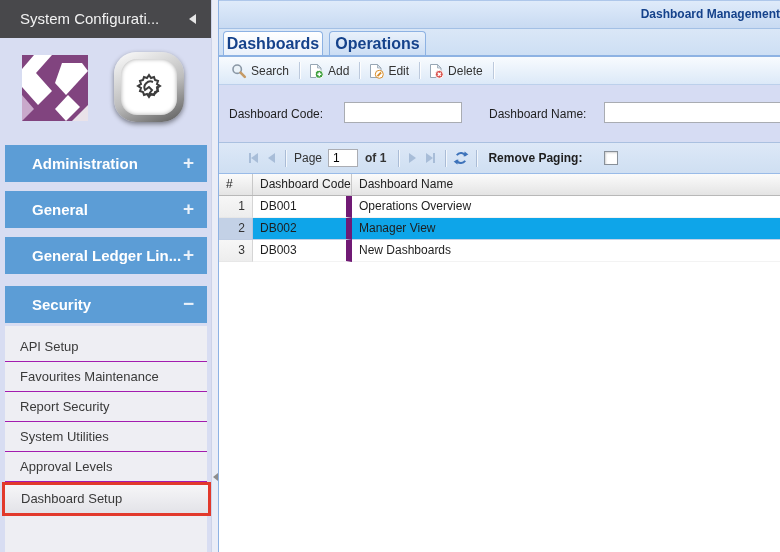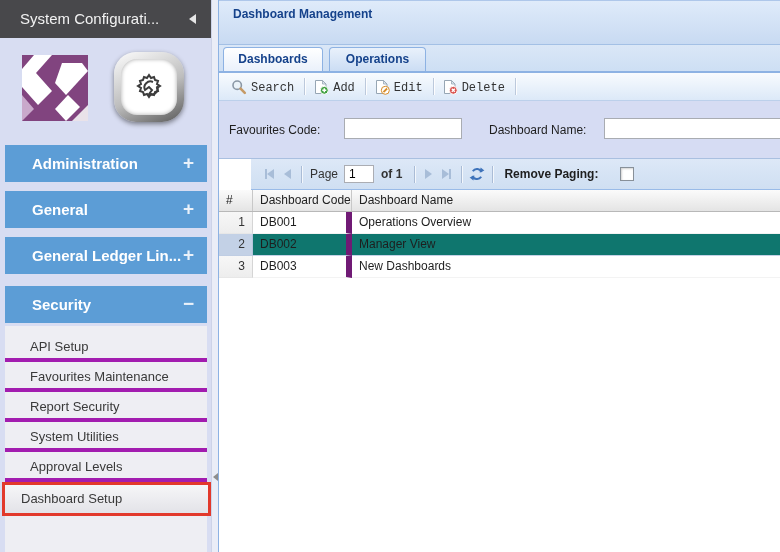--- a/index.html
+++ b/index.html
@@ -18,61 +18,61 @@
     background:linear-gradient(155deg,#fdfdfd 0%,#bdbdbd 55%,#5a5a5a 100%);
     box-shadow:0 2px 5px rgba(0,0,0,.45); }
   .logo-gear-inner { position:absolute; left:7px; top:7px; right:7px; bottom:7px; border-radius:16px;
     background:#fff; box-shadow:inset 0 0 4px rgba(0,0,0,.35); display:flex; align-items:center; justify-content:center; }
 
   .acc { position:absolute; left:5px; width:202px; height:37px; background:#5C9DD6; color:#fff;
     font-weight:bold; font-size:15px; line-height:37px; padding-left:27px; cursor:pointer; }
   .acc-state { position:absolute; right:13px; top:0; font-weight:bold; font-size:19px; line-height:36px; color:#E9F1FA; }
 
   .submenu { position:absolute; left:5px; top:326px; width:202px; height:226px; background:#EEEEF3; padding-top:6px; }
-  .submenu-item { height:30px; line-height:30px; padding-left:25px; font-size:13px; color:#3A3A3A;
-    border-bottom:4px solid #a21caf; cursor:pointer; }
+  .submenu-item { height:30px; line-height:30px; padding-left:15px; font-size:13px; color:#3A3A3A;
+    border-bottom:1px solid #a21caf; cursor:pointer; }
   .submenu-item.highlighted { position:relative; height:34px; margin:0 -4px 0 -3px;
     border:3px solid #E2392C; background:linear-gradient(#F6F6F8,#E3E3E8);
     line-height:27px; padding-left:16px; border-bottom:3px solid #E2392C; }
 
   .splitter { position:absolute; left:211px; top:0; width:7px; height:552px; background:#EAEDF7;
     border-left:1px solid #CDD3E8; cursor:col-resize; }
   .splitter-arrow { position:absolute; left:1px; top:473px; width:0; height:0;
     border-top:4px solid transparent; border-bottom:4px solid transparent; border-right:5px solid #8E8E8E; }
 
   
   .main { position:absolute; left:218px; top:0; width:562px; height:552px; background:#fff;
     border-left:1px solid #8DB2E3; overflow:hidden; }
-  .main-header { height:45px; background:linear-gradient(#DFEBFA,#C8DAF2);
+  .main-header { height:29px; background:linear-gradient(#DFEBFA,#C8DAF2);
     border-top:1px solid #AEC7EA; border-bottom:1px solid #A3C0E5;
-    line-height:27px; padding-left:14px; font-size:12px; font-weight:bold; color:#15428B; }
+    line-height:27px; padding-left:4px; font-size:12px; font-weight:bold; color:#15428B;text-align:right; }
 
   .tabstrip { position:relative; height:28px; background:linear-gradient(#DAE7F7,#CDDFF4); border-bottom:2px solid #8DB2E3; }
   .tab { position:absolute; bottom:0; height:24px; border:1px solid #8DB2E3; border-bottom:none;
-    border-radius:4px 4px 0 0; font-size:12px; font-weight:bold; color:#15428B;
+    border-radius:4px 4px 0 0; font-size:16px; font-weight:bold; color:#15428B;
     line-height:23px; text-align:center; cursor:pointer; }
   .tab.active   { left:4px;   width:100px; background:linear-gradient(#FFFFFF,#EAF1FB); }
   .tab.inactive { left:110px; width:97px;  background:linear-gradient(#E9F1FB,#CBDDF4); }
 
   .toolbar { height:28px; background:linear-gradient(#F8FBFE,#DCE9F8); border-bottom:1px solid #BCD0EB;
     display:flex; align-items:center; padding-left:7px; }
-  .tbtn { display:flex; align-items:flex-end; gap:4px; padding:2px 6px 2px 4px; font-size:12px; color:#333;
-    border:1px solid transparent; border-radius:3px; cursor:pointer;font-family:Liberation Mono, monospace; }
+  .tbtn { display:flex; align-items:center; gap:4px; padding:2px 6px 2px 4px; font-size:12px; color:#333;
+    border:1px solid transparent; border-radius:3px; cursor:pointer; }
   .tsep { width:1px; height:17px; background:#BCC9DC; box-shadow:1px 0 0 #FDFDFE; margin:0 3px; }
   .icon16 { width:16px; height:16px; display:block; }
 
   .formbar { position:relative; height:58px; background:#D6DCF3; border-bottom:1px solid #AAC0E0; }
   .formlabel { position:absolute; top:22px; font-size:12px; color:#1E1E1E; }
   .forminput { position:absolute; top:17px; height:21px; border:1px solid #A9ACB2; background:#fff;
     font-size:12px; padding:0 3px; font-family:"Liberation Sans", sans-serif; }
   .lbl-code { left:10px; }  .inp-code { left:125px; width:118px; }
   .lbl-name { left:270px; } .inp-name { left:385px; width:180px; }
 
   .pagingbar { height:31px; background:linear-gradient(#DDE8F7,#CFDFF2); border-bottom:1px solid #99BBE8;
-    display:flex; align-items:center; padding-left:9px; font-size:12px; color:#333;margin-left:32px; }
+    display:flex; align-items:center; padding-left:25px; font-size:12px; color:#333; }
   .navbtn { display:flex; align-items:center; margin:0 5px; cursor:pointer; }
   .tri-left  { width:0; height:0; border-top:5px solid transparent; border-bottom:5px solid transparent; border-right:7px solid #A8BDD8; }
   .tri-right { width:0; height:0; border-top:5px solid transparent; border-bottom:5px solid transparent; border-left:7px solid #A8BDD8; }
   .nav-bar { width:2px; height:10px; background:#A8BDD8; }
   .psep { width:1px; height:17px; background:#AABCD6; box-shadow:1px 0 0 #F3F7FC; margin:0 5px; }
   .page-label { margin:0 6px 0 3px; }
   .page-input { width:30px; height:18px; border:1px solid #ABADB3; background:#fff; font-size:12px;
     padding-left:4px; font-family:"Liberation Sans", sans-serif; }
   .of-label { margin:0 7px;font-weight:bold; }
   .refresh-btn { margin:0 2px; cursor:pointer; display:flex; }
@@ -88,21 +88,21 @@
   .gh-name { flex:1; border-right:none; }
 
   .grid-row { height:22px; display:flex; font-size:12px; color:#1E1E1E; cursor:pointer; }
   .cell { line-height:21px; }
   .cell-num  { width:34px; text-align:right; padding-right:7px; background:linear-gradient(#F7F7F7,#EDEDED);
     border-right:1px solid #D5D5D5; border-bottom:1px solid #E7E7E7; color:#333; }
   .cell-code { width:99px; padding-left:7px; border-right:6px solid #701a75; border-bottom:1px solid #F3F3F3; }
   .cell-name { flex:1; padding-left:7px; border-bottom:1px solid #F3F3F3; }
   .grid-row.selected .cell-num  { background:#C3D1E6; border-right:1px solid #B4C4DC; border-bottom:1px solid #BFCDE3; }
   .grid-row.selected .cell-code,
-  .grid-row.selected .cell-name { background:#0f766e; border-bottom:1px solid #C4D2E7; }
+  .grid-row.selected .cell-name { background:#0ea5e9; border-bottom:1px solid #C4D2E7; }
 </style>
 </head>
 <body>
 
 <div class="screen">
 
   <div class="sidebar">
     <div class="sidebar-header">
       <span>System Configurati...</span>
       <span class="collapse-arrow"></span>
@@ -203,21 +203,21 @@
           <path d="M9.5 1.5 l3.5 3.5 h-3.5 z" fill="#DCE6EE" stroke="#97A6B4" stroke-width="0.8"></path>
           <circle cx="11.3" cy="11.3" r="4" fill="#D9534F" stroke="#fff"></circle>
           <path d="M9.8 9.8 l3 3 M12.8 9.8 l-3 3" stroke="#fff" stroke-width="1.4"></path>
         </svg>
         <span>Delete</span>
       </div>
       <div class="tsep"></div>
     </div>
 
     <div class="formbar">
-      <span class="formlabel lbl-code">Favourites Code:</span>
+      <span class="formlabel lbl-code">Dashboard Code:</span>
       <input class="forminput inp-code" type="text" value="" style="">
       <span class="formlabel lbl-name">Dashboard Name:</span>
       <input class="forminput inp-name" type="text" value="" style="">
     </div>
 
     <div class="pagingbar">
       <span class="navbtn">
         <span class="nav-bar"></span>
         <span class="tri-left"></span>
       </span>

